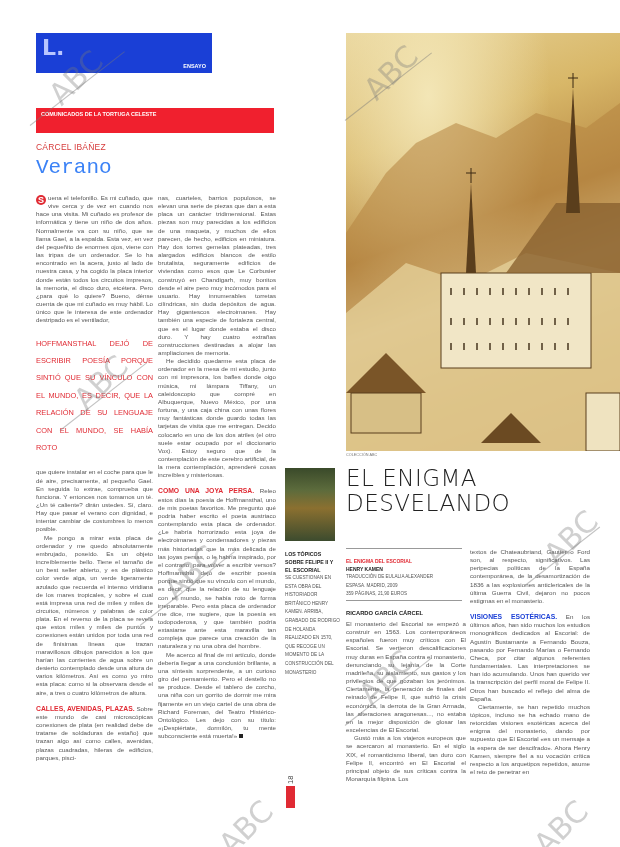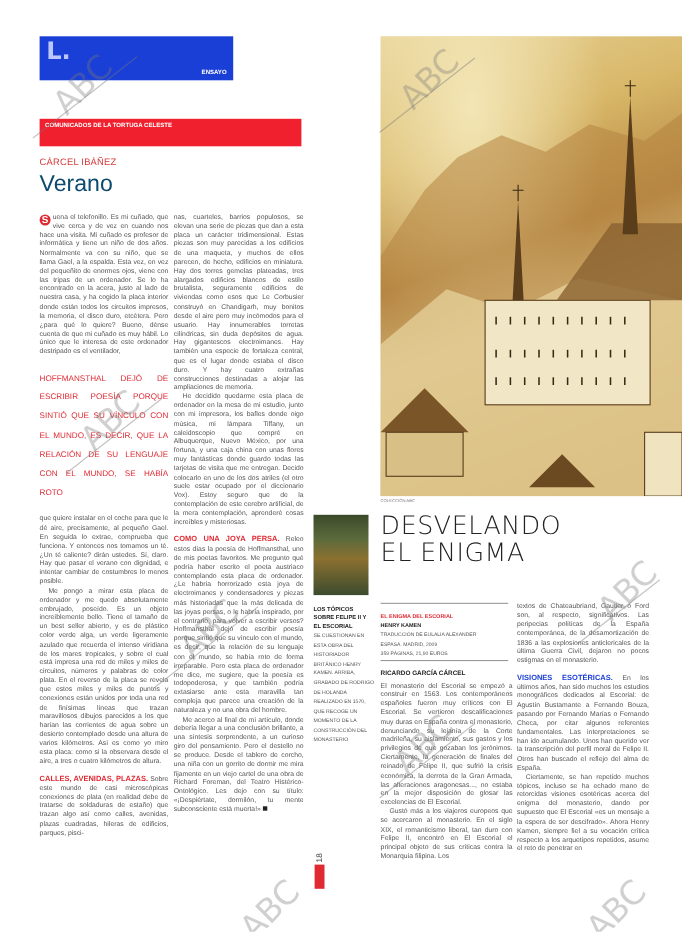--- a/index.html
+++ b/index.html
@@ -4,21 +4,21 @@
 <style>
   html, body { margin:0; padding:0; background:#fff; }
   body { width:620px; height:847px; position:relative; overflow:hidden; font-family:"Liberation Sans", sans-serif; color:#333; }
   .abs { position:absolute; }
   .section-box { left:36px; top:33px; width:176px; height:40px; background:#1a3fd6; }
   .section-letter { position:absolute; left:6px; top:2px; font-size:22px; font-weight:bold; color:#b9c6ff; font-family:"DejaVu Sans", sans-serif; }
   .section-label { position:absolute; right:6px; bottom:4px; font-size:5.5px; font-weight:bold; color:#fff; }
   .series-bar { left:36px; top:108px; width:238px; height:25px; background:#f0202e; }
   .series-label { position:absolute; left:5px; top:3px; font-size:5.5px; font-weight:bold; color:#fff; }
   .author { left:36px; top:142px; font-size:8.5px; color:#d63a3a; letter-spacing:.2px; }
-  .title { left:36px; top:156px; font-size:21px; color:#0c4a6e; font-family:Liberation Sans, sans-serif; font-weight:300; }
+  .title { left:36px; top:156px; font-size:21px; color:#3b82f6; font-family:Liberation Mono, monospace; font-weight:300; }
   .col { font-size:6.2px; line-height:8.15px; color:#555; text-align:justify; hyphens:auto; }
   .col p { margin:0; text-indent:8px; }
   .col p.first { text-indent:0; }
   .dropcap { float:left; width:10px; height:10px; border-radius:5px; background:#e02a33; color:#fff; font-weight:bold; font-size:9px; line-height:10px; text-align:center; margin:1px 2px 0 0; }
   .subhead-red { color:#e02a33; font-weight:bold; font-size:6.8px; }
   .subhead-blue { color:#1a3fd6; font-weight:bold; font-size:6.8px; }
   .pull { color:#e02a33; font-size:7.4px; line-height:17.4px; text-transform:uppercase; margin:10px 0 12px; }
   .painting { left:346px; top:33px; width:274px; height:418px;
     background:
       radial-gradient(ellipse at 30% 15%, #f3e6b6 0%, transparent 45%),
@@ -119,22 +119,22 @@
     <line x1="120" y1="140" x2="130" y2="140" stroke="#3a2812" stroke-width="1"></line>
     <rect x="240" y="360" width="34" height="58" fill="#efe3c0" stroke="#5a3e1c"></rect>
     <polygon points="0,360 40,320 80,360" fill="#7a5528"></polygon>
     <rect x="5" y="360" width="70" height="40" fill="#d7bf86" stroke="#5a3e1c"></rect>
     <polygon points="135,410 165,380 195,410" fill="#6b4a22"></polygon>
   </svg>
 </div>
 <div class="abs pic-credit">COLECCIÓN ABC</div>
 
 <div class="abs headline">
+  <div>EL ENIGMA</div>
   <div>DESVELANDO</div>
-  <div>EL ENIGMA</div>
 </div>
 
 <div class="abs book"></div>
 <div class="abs cap-head">LOS TÓPICOS SOBRE FELIPE II Y EL ESCORIAL</div>
 <div class="abs cap-body">SE CUESTIONAN EN ESTA OBRA DEL HISTORIADOR BRITÁNICO HENRY KAMEN. ARRIBA, GRABADO DE RODRIGO DE HOLANDA REALIZADO EN 1570, QUE RECOGE UN MOMENTO DE LA CONSTRUCCIÓN DEL MONASTERIO</div>
 
 <div class="abs rule"></div>
 <div class="abs bookinfo">
   <div class="bt">EL ENIGMA DEL ESCORIAL</div>
   <div class="ba">HENRY KAMEN</div>

